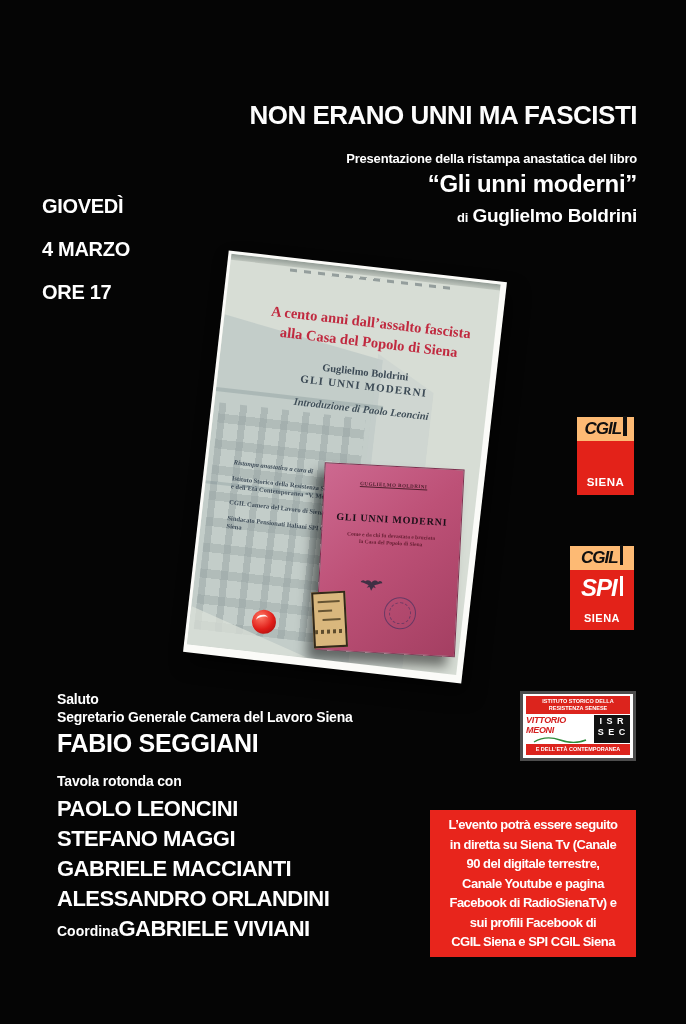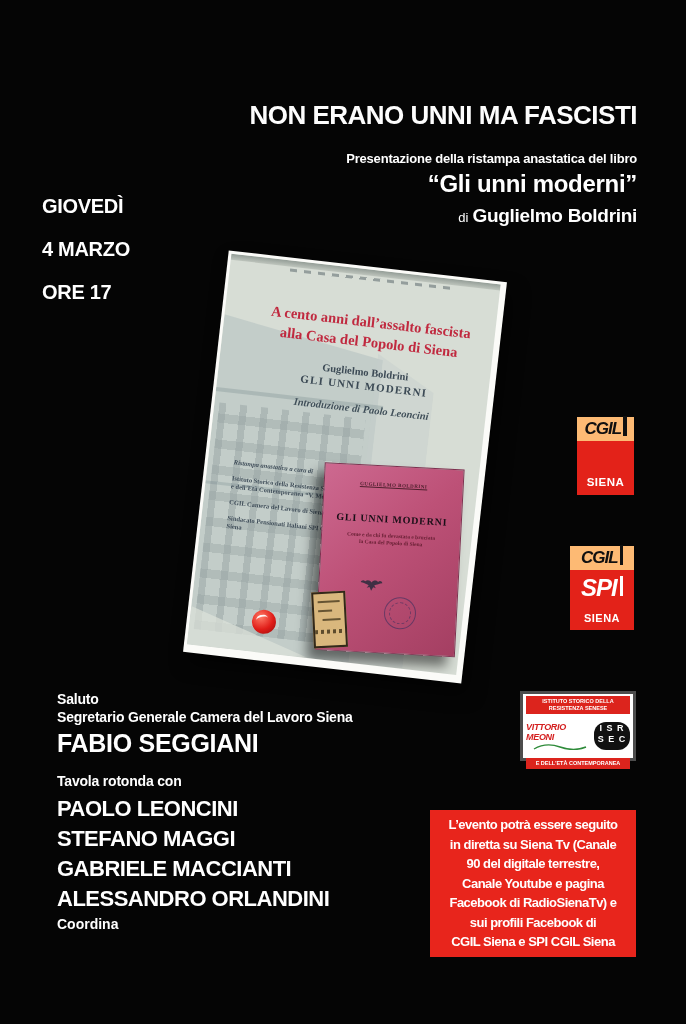--- a/index.html
+++ b/index.html
@@ -5,21 +5,21 @@
   html,body{margin:0;padding:0;background:#000;}
   .poster{position:relative;width:686px;height:1024px;background:#050505;overflow:hidden;
           font-family:"Liberation Sans",sans-serif;color:#fff;}
 
   
   .masthead{position:absolute;top:100px;right:49px;text-align:right;}
   .masthead h1{margin:0;font-size:26px;font-weight:700;letter-spacing:-0.5px;color:#fdfdfd;}
   .presentation{margin-top:20px;font-size:13px;font-weight:700;letter-spacing:-0.2px;}
   .quoted-title{margin-top:4px;font-size:24px;font-weight:700;letter-spacing:-0.3px;}
   .byline{margin-top:7px;}
-  .byline .di{font-size:13px;font-weight:400;margin-right:4px;}
+  .byline .di{font-size:13px;font-weight:700;margin-right:4px;}
   .byline .auth{font-size:19px;font-weight:700;letter-spacing:-0.3px;}
 
   
   .when{position:absolute;left:42px;top:195px;}
   .when div{font-size:20px;font-weight:700;letter-spacing:-0.3px;margin-bottom:20px;}
 
   
   .cover{position:absolute;left:205px;top:265px;width:280px;height:404px;
          transform:rotate(6.5deg);background:#fbfbf8;
          padding:3px 6px 8px 3px;box-sizing:border-box;
@@ -93,25 +93,25 @@
   .cgil2 .cgil-place{bottom:6px;font-size:11px;}
   .spi-row{margin-top:4px;display:flex;align-items:center;justify-content:center;}
   .spi-word{font-size:24px;font-weight:700;font-style:italic;letter-spacing:-1px;color:#fff;}
   .spi-bar{width:3.5px;height:20px;background:#fff;margin-left:3px;transform:translateY(-2px);}
 
   
   .isrsec{position:absolute;left:520px;top:691px;width:116px;height:70px;box-sizing:border-box;
           background:#fff;border:3px solid #4d4d4d;padding:2px 3px;}
   .isr-band{background:#dc241d;color:#fff;text-align:center;font-weight:700;}
   .isr-top{font-size:5.5px;line-height:7px;padding:2px 0;}
-  .isr-mid{display:flex;align-items:stretch;margin:8px 0;}
+  .isr-mid{display:flex;align-items:stretch;margin:1px 0;}
   .isr-name{flex:1;display:flex;flex-direction:column;align-items:center;justify-content:center;}
   .isr-name span{font-size:9px;font-weight:700;font-style:italic;letter-spacing:-.3px;color:#d42020;}
   .isr-acr{width:36px;background:#111;color:#fff;text-align:center;font-size:9px;font-weight:700;
-           line-height:11px;padding-top:1px;letter-spacing:1px;border-radius:12px;}
+           line-height:11px;padding-top:1px;letter-spacing:1px;}
   .isr-bottom{font-size:5.5px;line-height:7px;padding:2px 0;}
 
   
   .greeting{position:absolute;left:57px;top:690px;}
   .small-label{font-size:14px;font-weight:700;letter-spacing:-0.2px;line-height:18px;}
   .big-name{font-size:25px;font-weight:700;letter-spacing:-0.3px;line-height:30px;margin-top:2px;}
   .round-table{position:absolute;left:57px;top:772px;}
   .speakers div{font-size:22px;font-weight:700;letter-spacing:-0.5px;line-height:30px;}
   .speakers{margin-top:4px;}
   .coord-line{margin-top:2px;display:flex;align-items:baseline;}
@@ -245,20 +245,21 @@
   <div class="round-table">
     <div class="small-label">Tavola rotonda con</div>
     <div class="speakers">
       <div>PAOLO LEONCINI</div>
       <div>STEFANO MAGGI</div>
       <div>GABRIELE MACCIANTI</div>
       <div>ALESSANDRO ORLANDINI</div>
     </div>
     <div class="coord-line">
       <span class="lbl">Coordina</span>
+      <span class="nm">GABRIELE VIVIANI</span>
     </div>
   </div>
 
   <div class="broadcast">
     <div>L’evento potrà essere seguito</div>
     <div>in diretta su Siena Tv (Canale</div>
     <div>90 del digitale terrestre,</div>
     <div>Canale Youtube e pagina</div>
     <div>Facebook di RadioSienaTv) e</div>
     <div>sui profili Facebook di</div>

